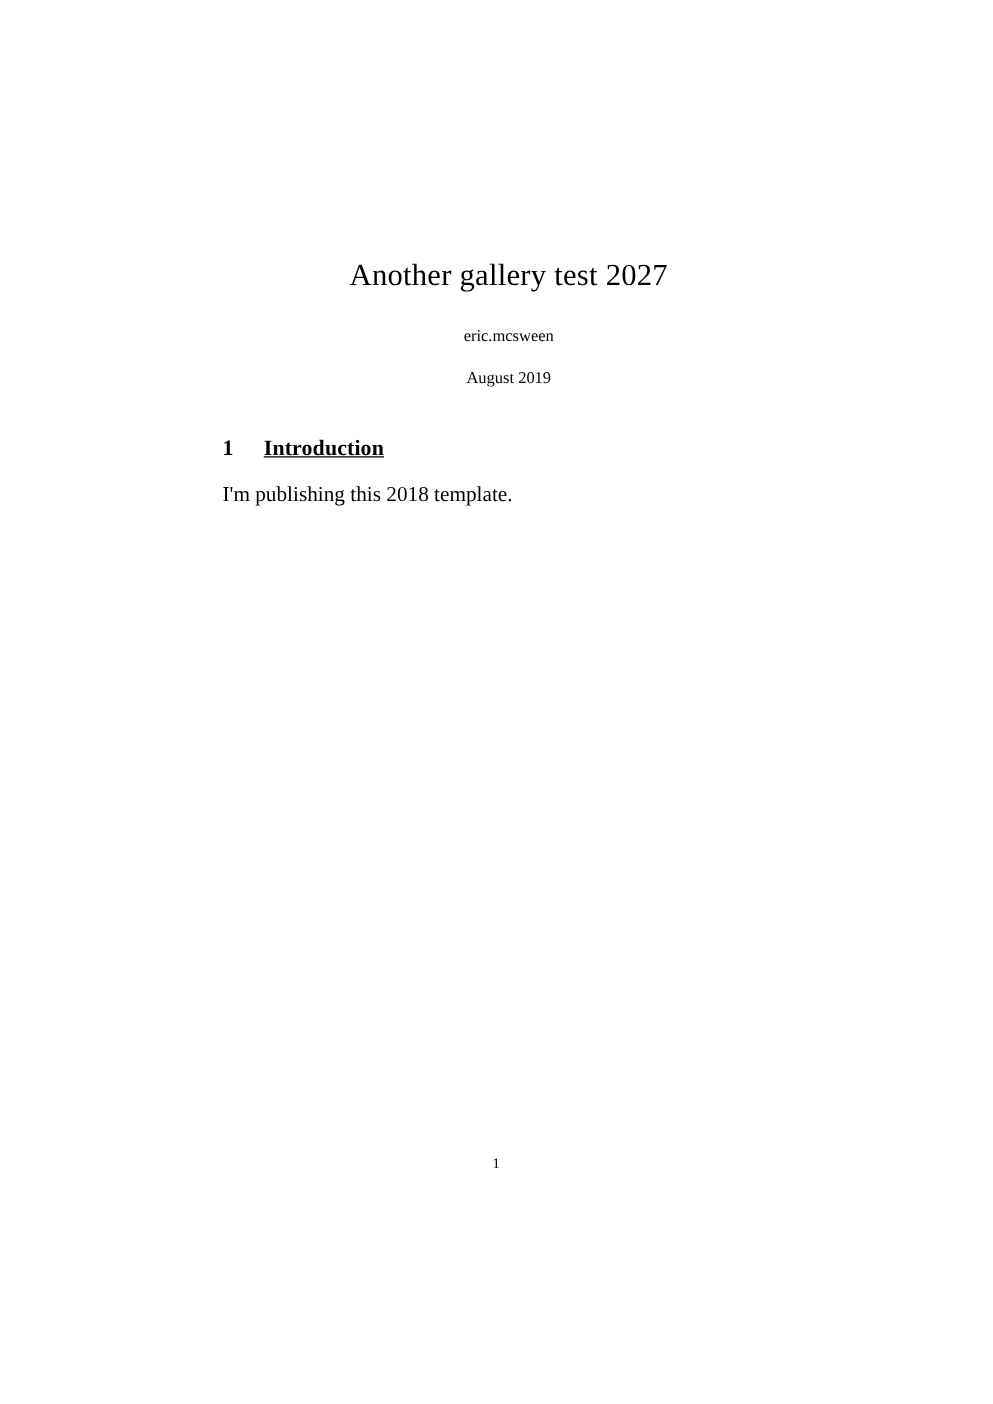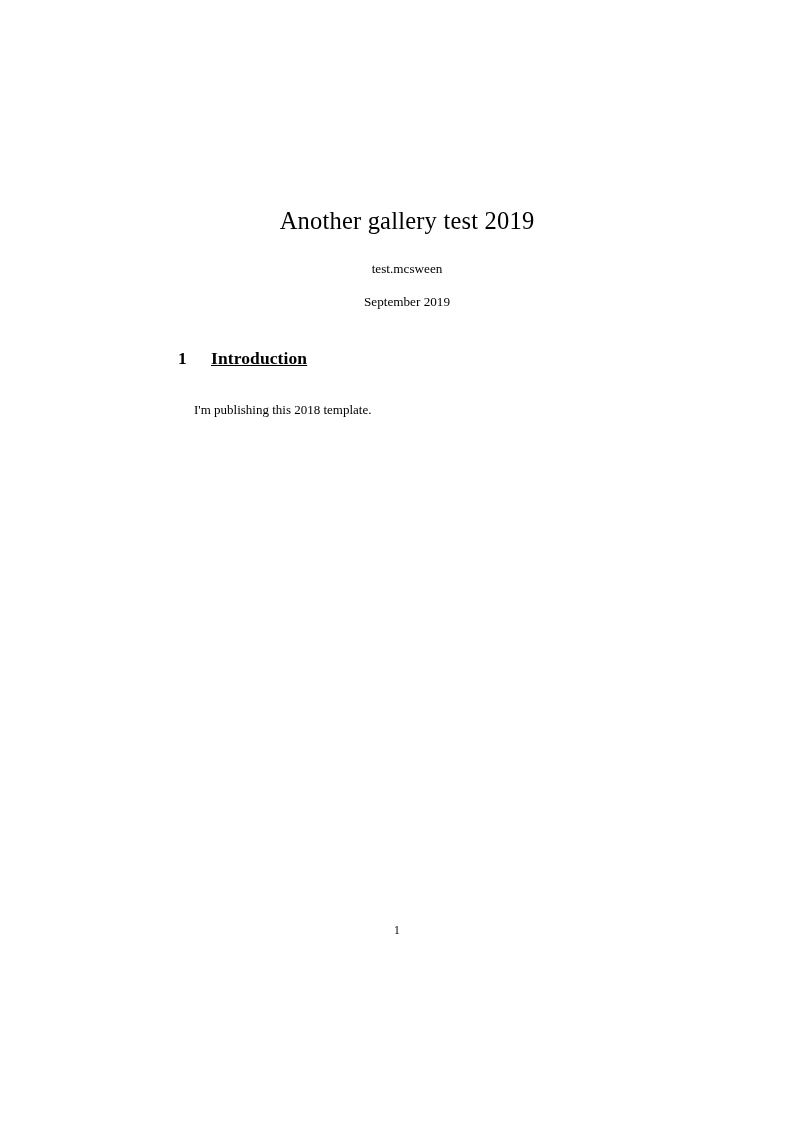--- a/index.html
+++ b/index.html
@@ -58,47 +58,47 @@
     padding-top: 38px;
     line-height: 1.2;
     letter-spacing: 0.1px;
     text-decoration: underline;
   }
   .section-num {
     display: inline-block;
     width: 33px;
   }
   .body-par {
-    font-size: 13px;
-    margin: 16px;
+    font-size: 17px;
+    margin: 0;
     padding-top: 16px;
     line-height: 1.35;
     text-align: justify;
   }
   .page-number {
     position: absolute;
     left: 0;
     top: 924px;
     width: 794px;
     text-align: center;
     font-size: 11.6px;
   }
 </style>
 </head>
 <body>
 
 <div class="page">
 
   <div class="content">
 
-    <h1 class="doc-title">Another gallery test 2019</h1>
+    <h1 class="doc-title">Another gallery test 2027</h1>
 
-    <p class="doc-author">test.mcsween</p>
+    <p class="doc-author">eric.mcsween</p>
 
-    <p class="doc-date">September 2019</p>
+    <p class="doc-date">August 2019</p>
 
     <h2 class="section-heading">
       <span class="section-num">1</span><span>Introduction</span>
     </h2>
 
     <p class="body-par">I'm publishing this 2018 template.</p>
 
   </div>
 
   <div class="page-number">1</div>

